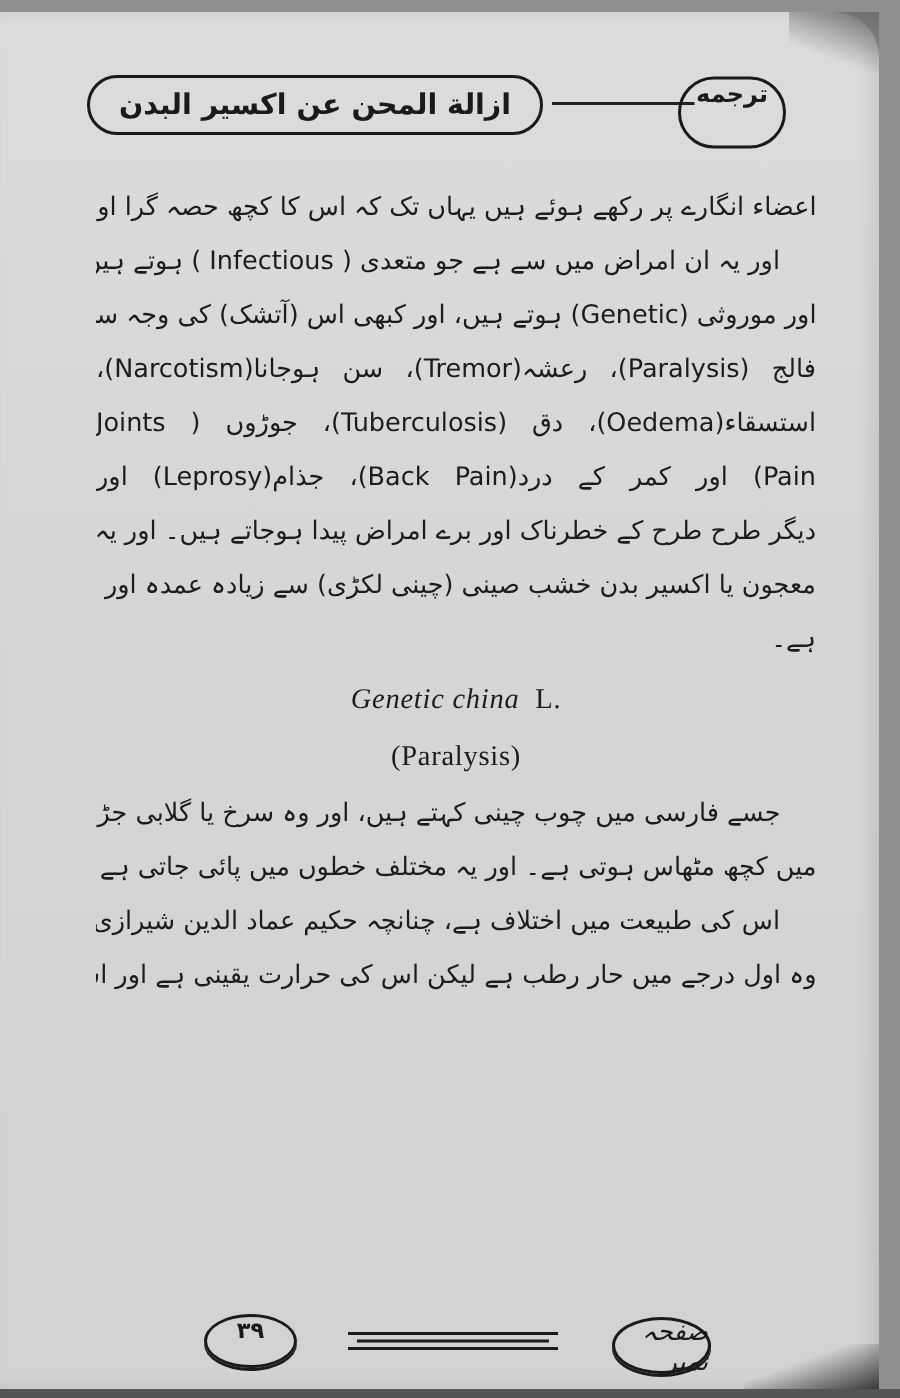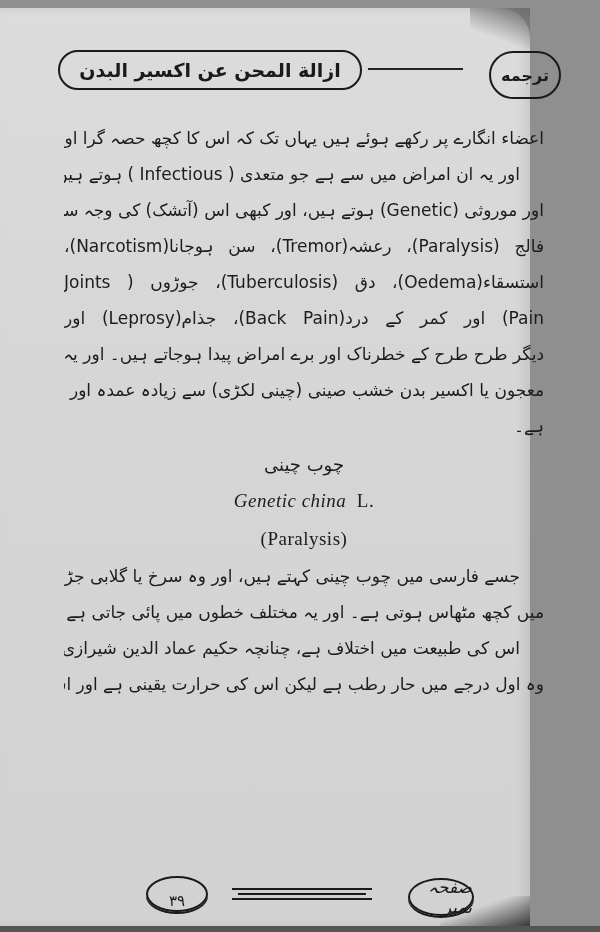--- a/index.html
+++ b/index.html
@@ -2,21 +2,21 @@
 <html><head>
 <meta charset="utf-8">
 <style>
   html, body { margin:0; padding:0; }
   body {
     width:600px; height:932px; overflow:hidden; position:relative;
     background:#8f8f8f;
     font-family:"DejaVu Sans", sans-serif;
   }
   .page {
-    position:absolute; left:0; top:8px; width:530px; height:918px;
+    position:absolute; left:0; top:8px; width:586px; height:918px;
     background:linear-gradient(180deg,#dcdcdc 0%,#d6d6d6 40%,#d2d2d2 100%);
     border-radius:0 30px 0 0;
     box-shadow: inset -6px 0 10px rgba(0,0,0,0.08);
   }
   .corner-shadow-tr {
     position:absolute; right:0; top:0; width:60px; height:40px;
     background:linear-gradient(200deg,#6e6e6e 0%, rgba(110,110,110,0) 70%);
   }
   .corner-shadow-br {
     position:absolute; right:0; bottom:0; width:90px; height:30px;
@@ -31,23 +31,23 @@
     position:absolute; left:8px; top:4px; width:300px; height:36px;
     border:2.5px solid #1a1a1a; border-radius:20px;
     display:flex; align-items:center; justify-content:center;
     font-family:"DejaVu Sans", sans-serif; font-weight:bold; font-size:19px; color:#1a1a1a;
     direction:rtl;
   }
   .header-rule {
     position:absolute; left:318px; top:22px; width:95px; height:2px; background:#222;
   }
   .label-pill {
-    position:absolute; left:439px; top:5px; width:68px; height:44px;
+    position:absolute; left:402px; top:5px; width:68px; height:44px;
     border:2.5px solid #1a1a1a; border-radius:24px;
-    display:flex; align-items:center; justify-content:center;
+    display:flex; align-items:flex-start; justify-content:center;
     font-weight:bold; font-size:16px; color:#1a1a1a; direction:rtl;
   }
   
   .content {
     position:absolute; left:64px; top:112px; width:480px;
     color:#1c1c1c;
   }
   .ur {
     direction:rtl; text-align:justify; font-size:17px; line-height:36px;
     font-family:"DejaVu Sans", sans-serif; margin:0;
@@ -58,25 +58,25 @@
   .center {
     text-align:center; margin:0; font-family:"Liberation Serif", serif; color:#1c1c1c;
   }
   .c-ur { direction:rtl; font-size:18px; line-height:34px; font-family:"DejaVu Sans", sans-serif; }
   .c-en { font-size:19px; line-height:38px; letter-spacing:0.5px; }
   .c-it { font-style:italic; }
   .c-it .auth { font-style:normal; }
   
   .footer { position:absolute; top:868px; left:0; width:600px; height:40px; }
   .pageno-oval {
-    position:absolute; left:146px; top:0; width:58px; height:32px;
+    position:absolute; left:136px; top:0; width:58px; height:32px;
     border:2.5px solid #1a1a1a; border-radius:50%;
     box-shadow:0 2px 0 #1a1a1a;
-    display:flex; align-items:flex-end; justify-content:center;
-    font-weight:normal; font-size:15px; color:#1a1a1a;
+    display:flex; align-items:flex-start; justify-content:center;
+    font-weight:bold; font-size:15px; color:#1a1a1a;
   }
   .arrows { position:absolute; left:232px; top:10px; width:140px; height:16px; }
   .arrows .ln { position:absolute; height:1.5px; background:#1a1a1a; }
   .pagelabel-oval {
     position:absolute; left:408px; top:2px; width:62px; height:34px;
     border:2.5px solid #1a1a1a; border-radius:50%;
     box-shadow:0 2px 0 #1a1a1a;
     display:flex; align-items:center; justify-content:center;
     font-size:17px; font-style:italic; color:#1a1a1a; direction:rtl;
   }
@@ -103,21 +103,20 @@
     <p class="ur indent">اور یہ ان امراض میں سے ہے جو متعدی ( Infectious ) ہوتے ہیں</p>
     <p class="ur">اور موروثی (Genetic) ہوتے ہیں، اور کبھی اس (آتشک) کی وجہ سے</p>
     <p class="ur">فالج (Paralysis)، رعشہ(Tremor)، سن ہوجانا(Narcotism)،</p>
     <p class="ur">استسقاء(Oedema)، دق (Tuberculosis)، جوڑوں ( Joints</p>
     <p class="ur">Pain) اور کمر کے درد(Back Pain)، جذام(Leprosy) اور</p>
     <p class="ur">دیگر طرح طرح کے خطرناک اور برے امراض پیدا ہوجاتے ہیں۔ اور یہ</p>
     <p class="ur">معجون یا اکسیر بدن خشب صینی (چینی لکڑی) سے زیادہ عمدہ اور بہت مفید</p>
     <p class="ur last">ہے۔</p>
 
     <div style="margin-top:4px;">
-      <p class="center c-ur">چوب چینی</p>
       <p class="center c-en c-it">
         <span>Genetic china</span>
         &nbsp;<span class="auth">L.</span>
       </p>
       <p class="center c-en">(Paralysis)</p>
     </div>
 
     <p class="ur indent">جسے فارسی میں چوب چینی کہتے ہیں، اور وہ سرخ یا گلابی جڑ ہے، اس</p>
     <p class="ur last">میں کچھ مٹھاس ہوتی ہے۔ اور یہ مختلف خطوں میں پائی جاتی ہے۔</p>
 

